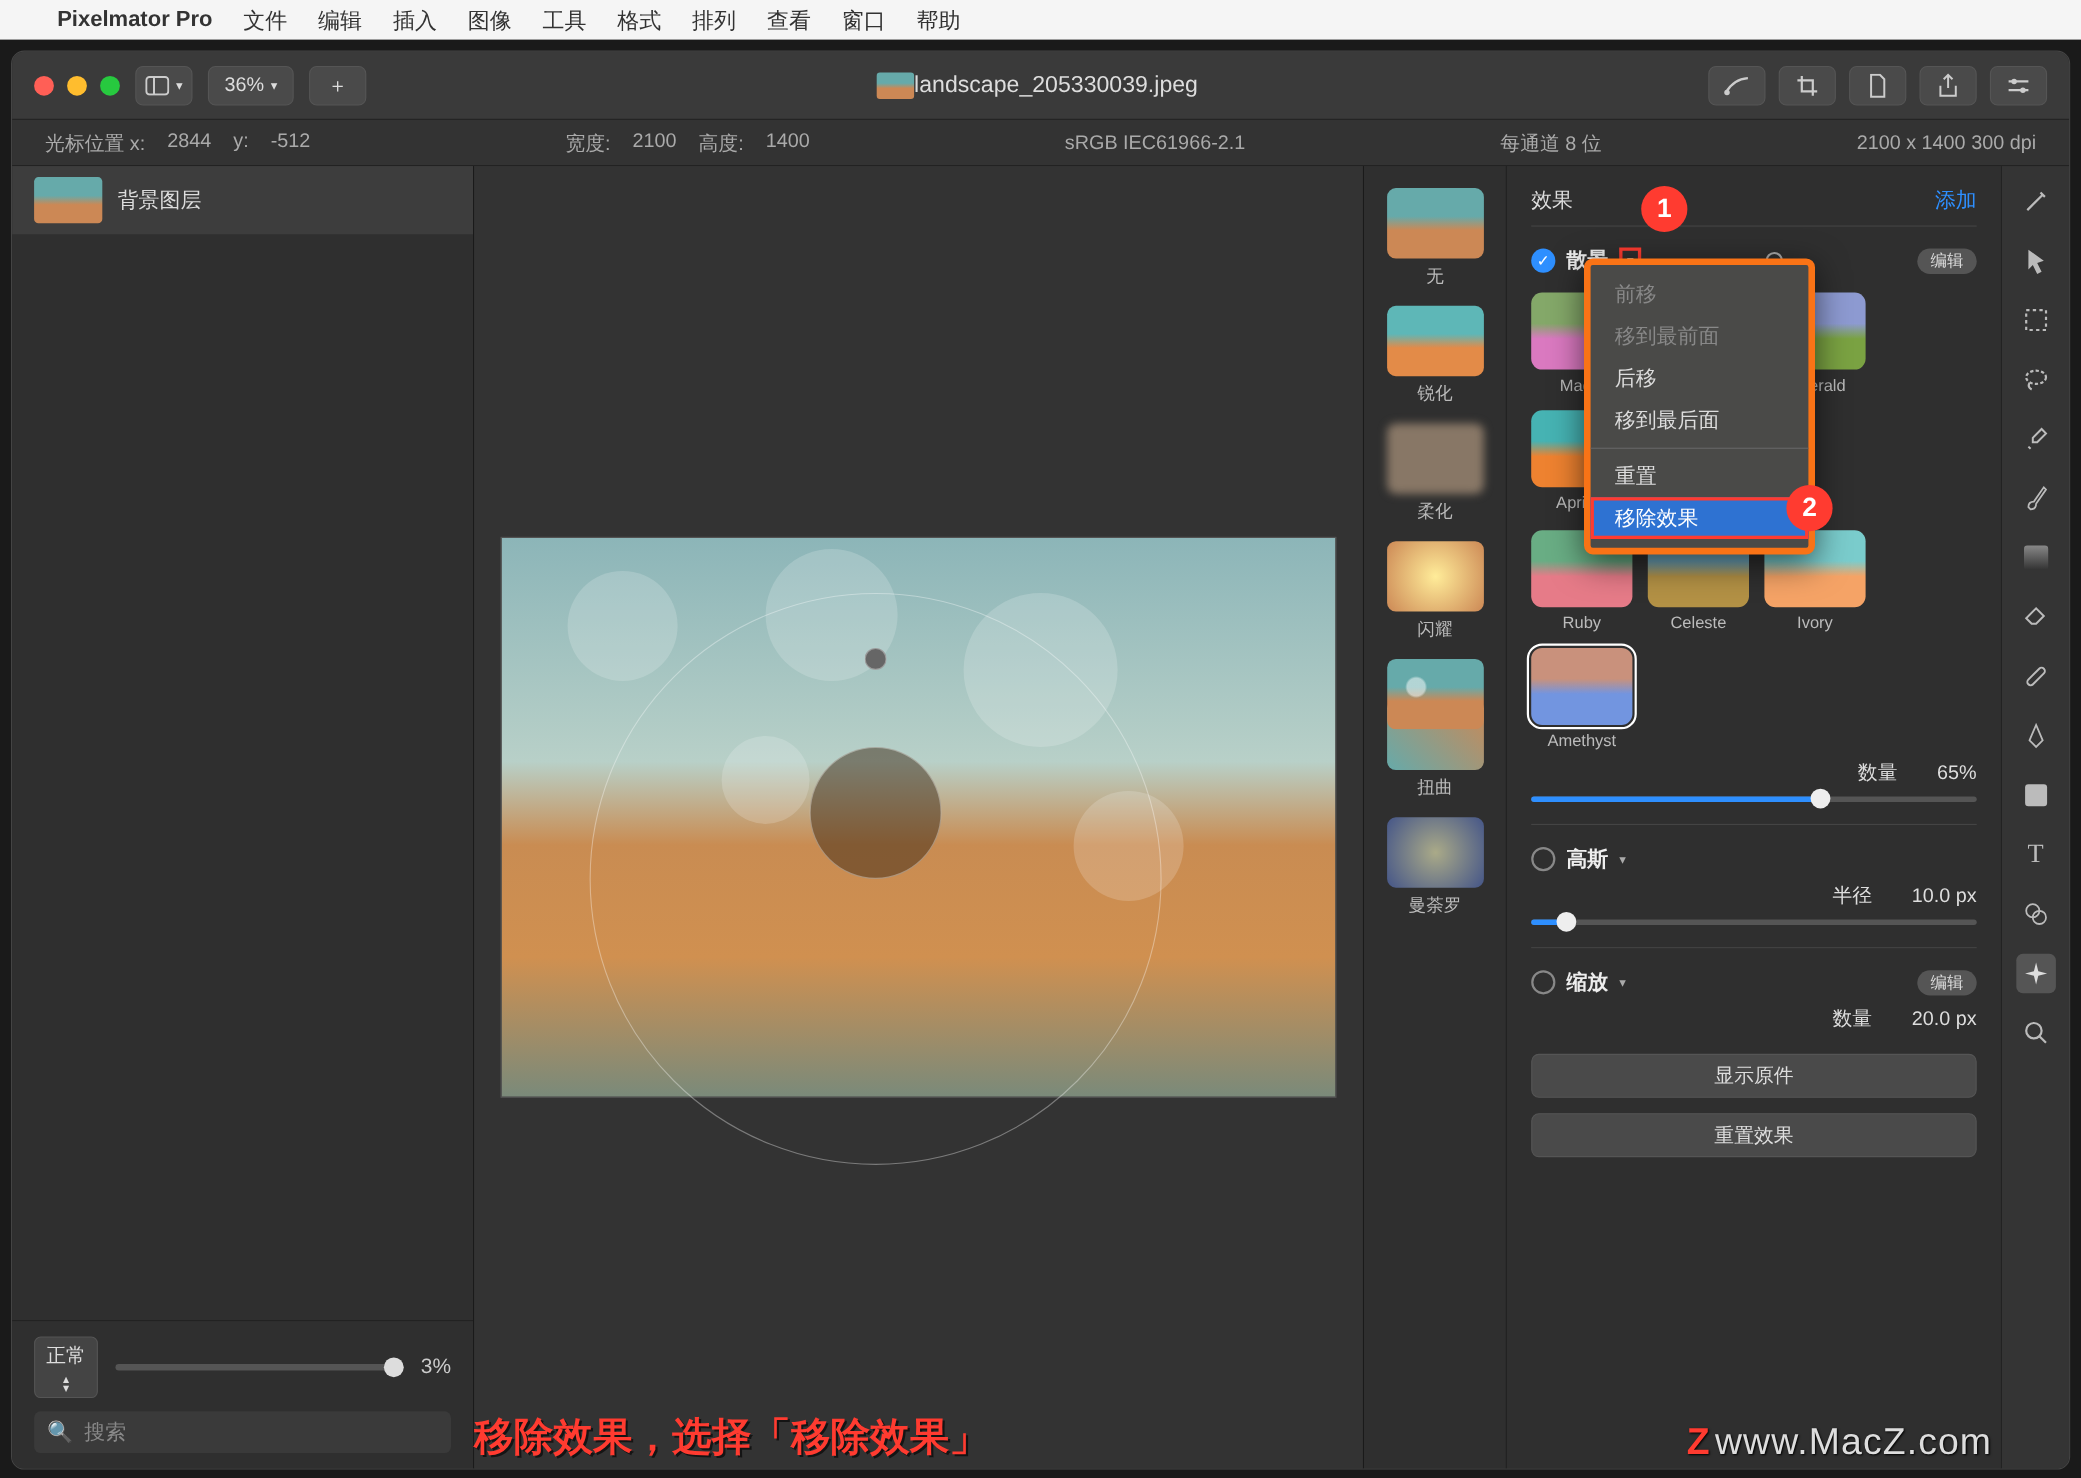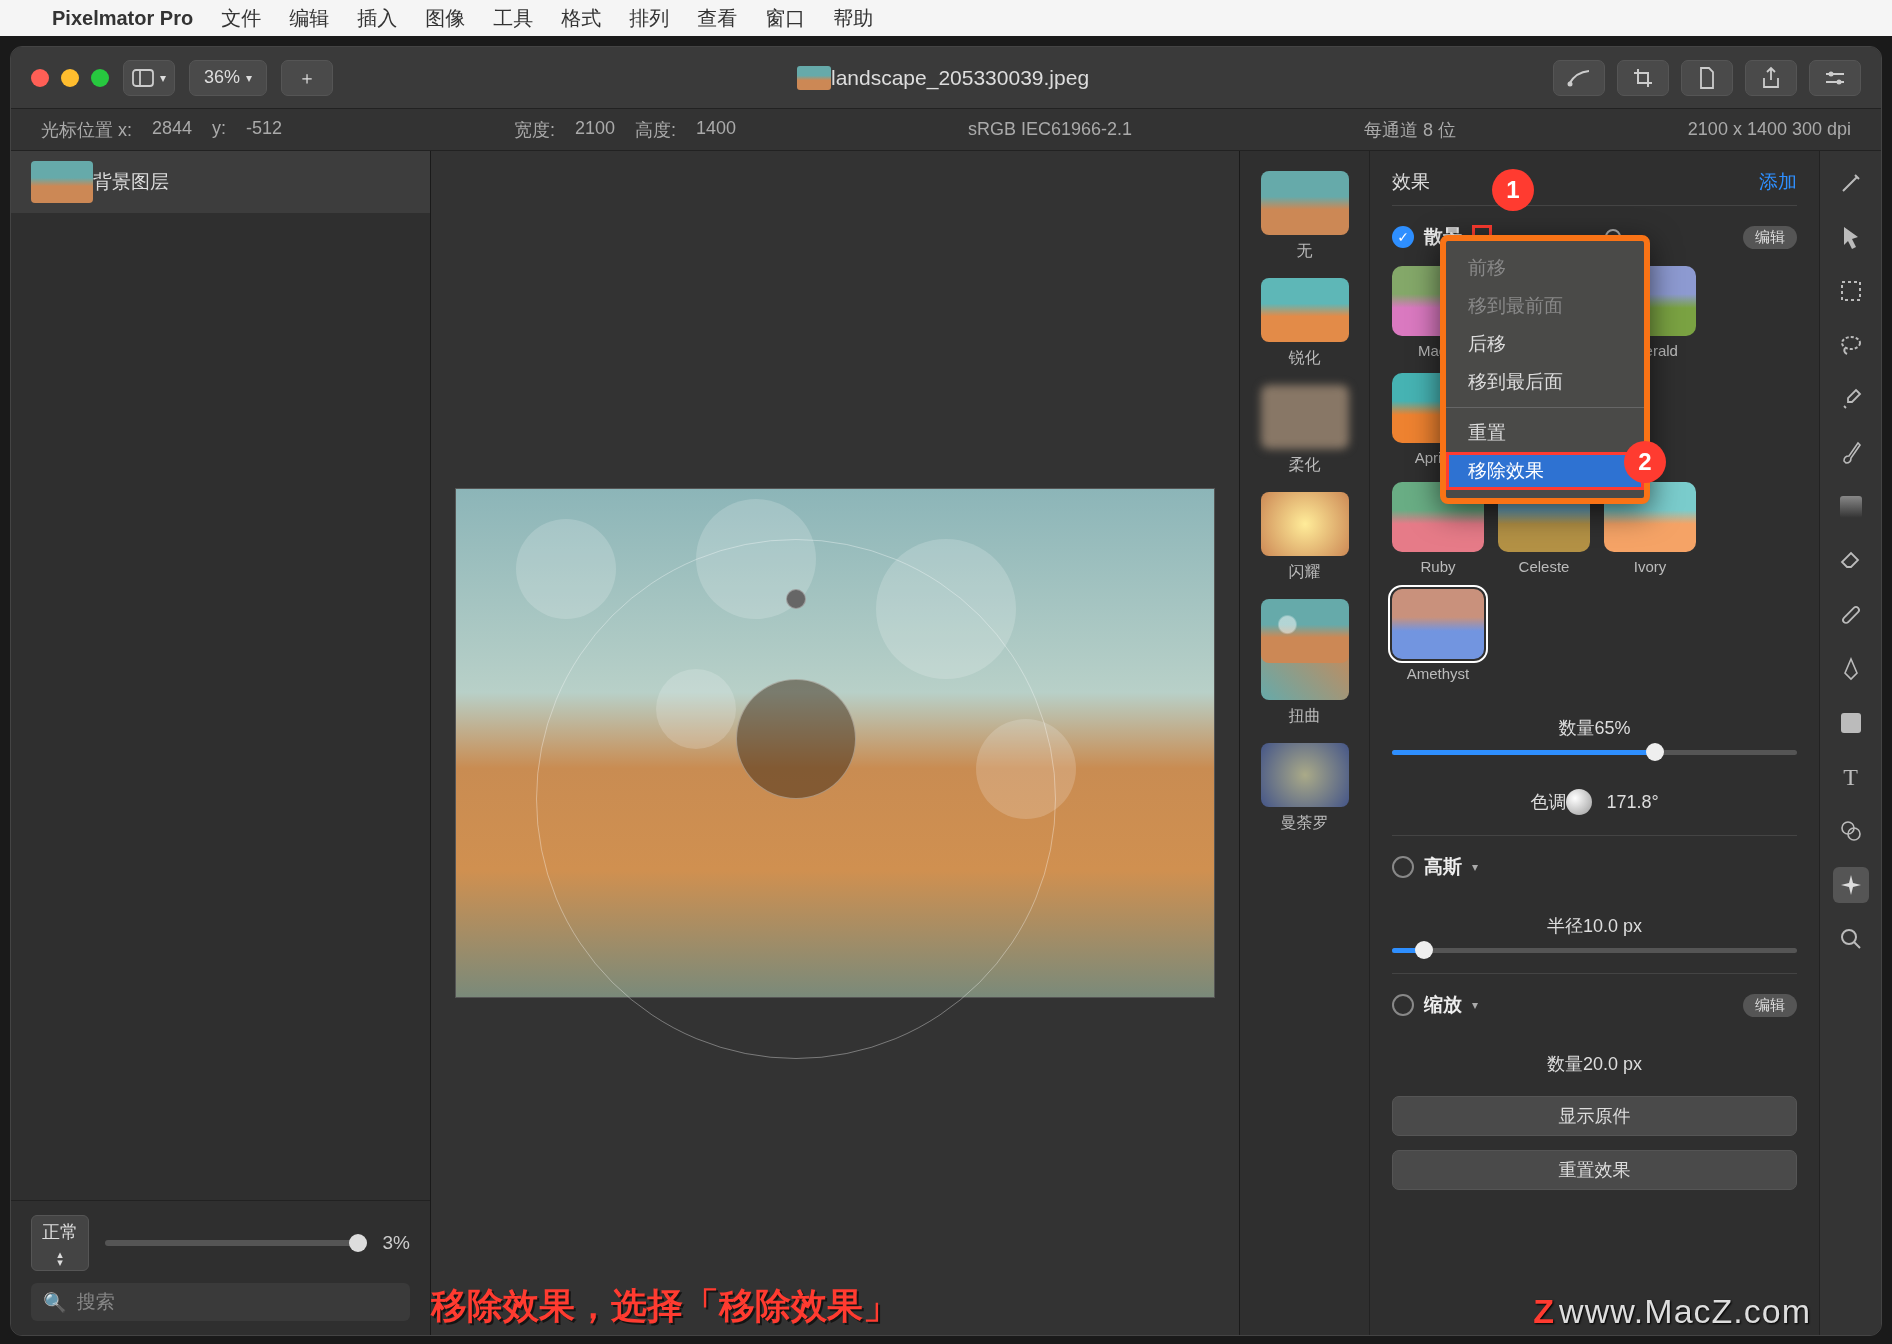--- a/index.html
+++ b/index.html
@@ -27,21 +27,21 @@
     .doc-thumb { width: 34px; height: 24px; background: linear-gradient(#6aa 40%, #c85 60%); border-radius: 3px; }
     .tb-right { display: flex; gap: 12px; }
 
     
     .infobar { height: 42px; background: #333; display: flex; align-items: center; padding: 0 30px; color: #aaa; font-size: 18px; border-bottom: 1px solid #222; justify-content: space-between; }
     .infobar .grp { display: flex; gap: 20px; }
 
     
     .main { display: flex; height: calc(100% - 104px); }
     .col-layers { width: 420px; background: #2f2f2f; border-right: 1px solid #1a1a1a; display: flex; flex-direction: column; }
-    .layer-row { display: flex; align-items: center; padding: 10px 20px; background: #3d3d3d; }
+    .layer-row { display: flex; align-items: center; gap: 14px; padding: 10px 20px; background: #3d3d3d; }
     .layer-thumb { width: 62px; height: 42px; background: linear-gradient(#6aa 40%, #c85 60%); border-radius: 4px; }
     .layer-name { color: #ddd; font-size: 19px; }
     .layers-bottom { margin-top: auto; padding: 14px 20px; border-top: 1px solid #222; }
     .layers-bottom .row1 { display: flex; align-items: center; gap: 16px; margin-bottom: 12px; }
     .blend-sel { background: #444; border: 1px solid #555; border-radius: 6px; padding: 4px 10px; color: #ddd; display: flex; align-items: center; gap: 6px; font-size: 18px; flex-direction: column; }
     .opacity-slider { flex: 1; height: 6px; background: #555; border-radius: 3px; position: relative; }
     .opacity-slider .knob { position: absolute; right: 0; top: -6px; width: 18px; height: 18px; background: #ddd; border-radius: 50%; }
     .search-row { display: flex; align-items: center; gap: 10px; background: #3a3a3a; border-radius: 6px; padding: 6px 12px; color: #888; }
 
     .col-canvas { flex: 1; background: #333; position: relative; display: flex; align-items: center; justify-content: center; }
@@ -75,21 +75,21 @@
     .chev-box { border: 3px solid #ff3b30; padding: 2px 4px; display: flex; align-items: center; justify-content: center; }
     .edit-pill { background: #555; border-radius: 12px; padding: 2px 12px; color: #ddd; font-size: 15px; margin-left: auto; }
     .ring-btn { width: 16px; height: 16px; border: 2px solid #aaa; border-radius: 50%; margin-left: auto; margin-right: 10px; }
 
     .preset-grid { display: flex; gap: 14px; margin-top: 16px; flex-wrap: wrap; }
     .preset { display: flex; flex-direction: column; align-items: center; gap: 6px; width: 92px; }
     .preset .pthumb { width: 92px; height: 70px; border-radius: 10px; background: linear-gradient(#6aa 40%, #c85 60%); }
     .preset.sel .pthumb { outline: 2px solid #fff; outline-offset: 2px; }
     .preset .plabel { font-size: 15px; color: #bbb; }
 
-    .param-row { display: flex; align-items: center; justify-content: center; margin-top: 34px; color: #ddd; font-size: 18px; }
+    .param-row { display: flex; align-items: center; justify-content: flex-end; margin-top: 8px; color: #ddd; font-size: 18px; gap: 36px; }
     .slider { height: 5px; background: #555; border-radius: 3px; position: relative; margin-top: 10px; }
     .slider .fill { position: absolute; left: 0; top: 0; height: 100%; background: #2e8fff; border-radius: 3px; }
     .slider .knob { position: absolute; top: -7px; width: 18px; height: 18px; background: #eee; border-radius: 50%; }
     .hue-knob { width: 26px; height: 26px; border-radius: 50%; background: radial-gradient(circle at 35% 35%, #fff, #9a9a9a); }
 
     .big-btn { width: 100%; height: 40px; background: #4a4a4a; border-radius: 7px; color: #ddd; display: flex; align-items: center; justify-content: center; margin-top: 14px; font-size: 18px; border: 1px solid #555; }
 
     .col-tools { width: 62px; background: #343434; border-left: 1px solid #222; display: flex; flex-direction: column; align-items: center; padding: 14px 0; gap: 18px; }
     .tool { width: 36px; height: 36px; display: flex; align-items: center; justify-content: center; color: #bbb; font-size: 22px; border-radius: 6px; }
     .tool.active { background: #555; color: #fff; }
@@ -330,27 +330,20 @@
 
         <div class="param-row">
           <span>数量</span>
           <span>65%</span>
         </div>
         <div class="slider">
           <div class="fill" style="width:65%"></div>
           <div class="knob" style="left:calc(65% - 9px)"></div>
         </div>
 
-        <div class="param-row">
-          <span>色调</span>
-          <div style="display:flex;align-items:center;gap:14px">
-            <div class="hue-knob"></div>
-            <span>171.8°</span>
-          </div>
-        </div>
       </div>
 
       <div class="hr"></div>
 
       <div class="eff-section">
         <div class="eff-title-row">
           <div class="chk off"></div>
           <span class="eff-name">高斯</span>
           <span style="font-size:12px;color:#aaa">▾</span>
         </div>

